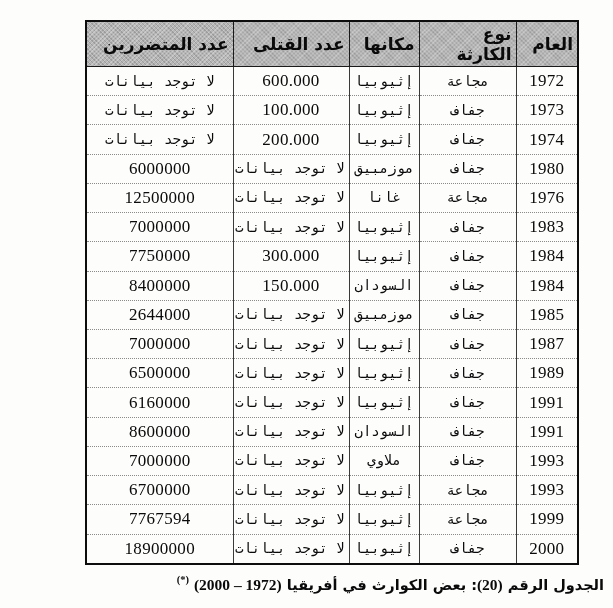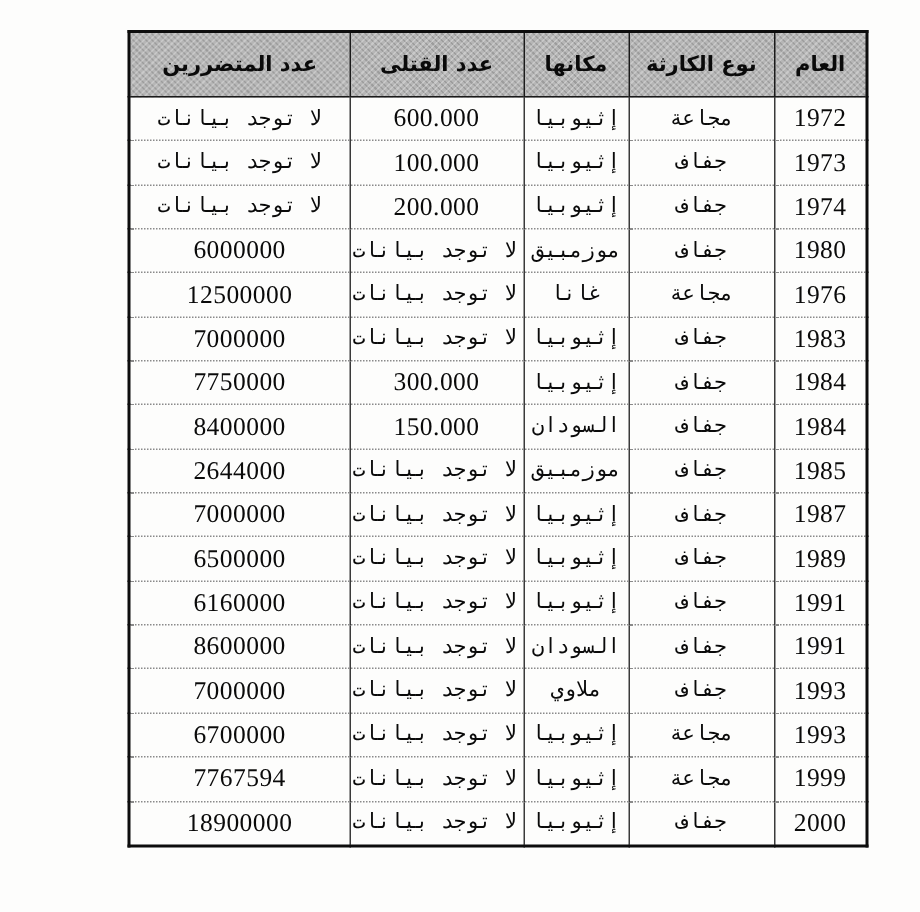--- a/index.html
+++ b/index.html
@@ -26,23 +26,23 @@
     border: 2.5px solid #0d0d0d;
   }
   thead th {
     height: 38px;
     background-color: #b6b6b6;
     background-image:
       repeating-linear-gradient(135deg, rgba(255,255,255,.28) 0 1px, transparent 1px 3px),
       repeating-linear-gradient(45deg, rgba(0,0,0,.14) 0 1px, transparent 1px 3px);
     font-family: "DejaVu Sans", sans-serif;
     font-weight: bold;
-    font-size: 14px;
+    font-size: 17px;
     color: #0a0a0a;
-    text-align: center;
+    text-align: right;
     vertical-align: middle;
     border-right: 1.5px solid #1a1a1a;
     border-left: 1.5px solid #1a1a1a;
     border-bottom: 1.5px solid #1a1a1a;
     padding: 2px 4px;
   }
   tbody td {
     text-align: center;
     vertical-align: middle;
     border-right: 1.3px solid #3a3a3a;
@@ -224,14 +224,15 @@
         <tr>
           <td class="num">2000</td>
           <td class="ar">جفاف</td>
           <td class="ar">إثيوبيا</td>
           <td class="ar">لا توجد بيانات</td>
           <td class="num">18900000</td>
         </tr>
       </tbody>
   </table>
 
+  <div id="caption"><span>الجدول الرقم </span><span class="latin" dir="ltr">(20)</span><span>: بعض الكوارث في أفريقيا </span><span class="latin" dir="ltr">(2000 – 1972)</span><sup>(*)</sup></div>
 
 </div>
 
 </body></html>

